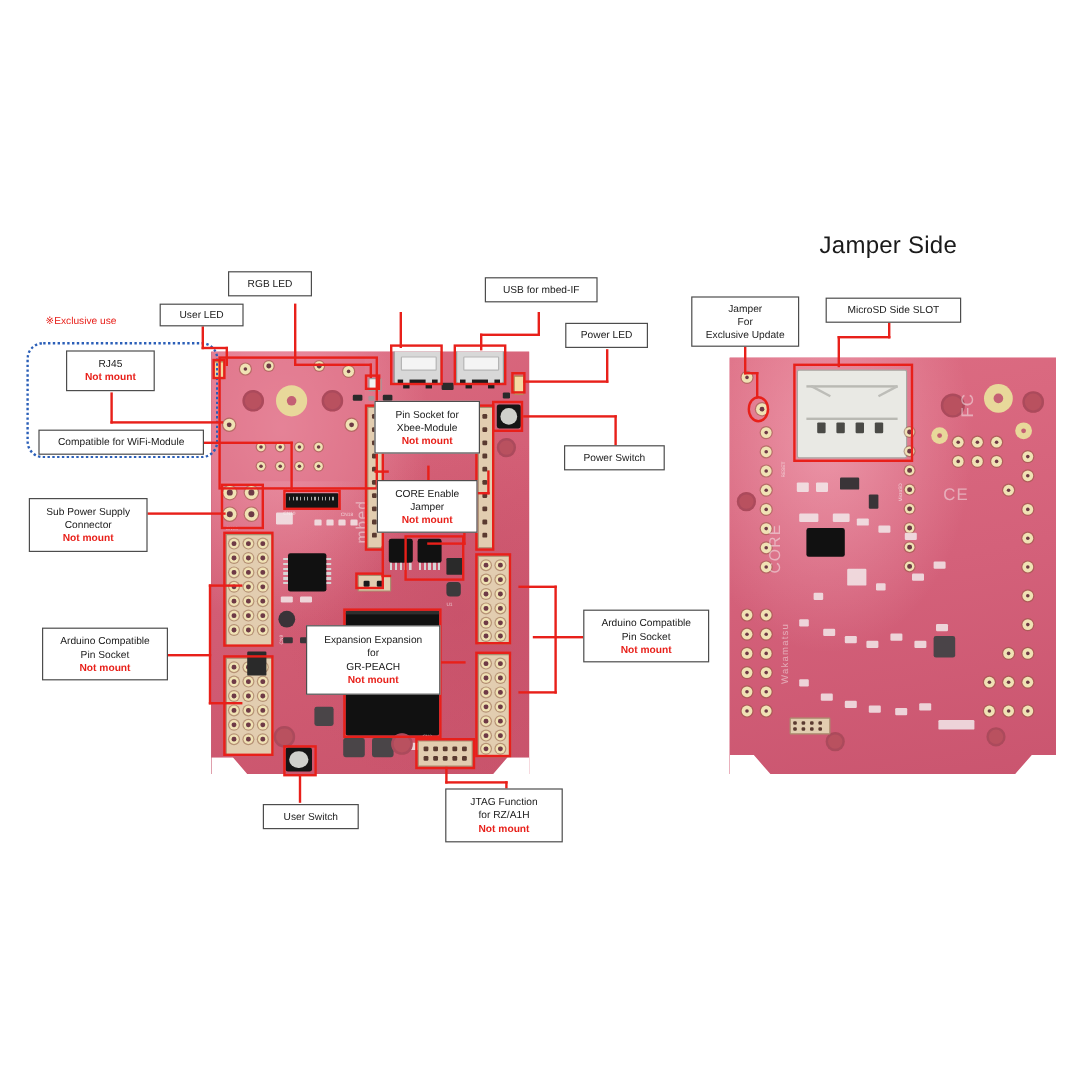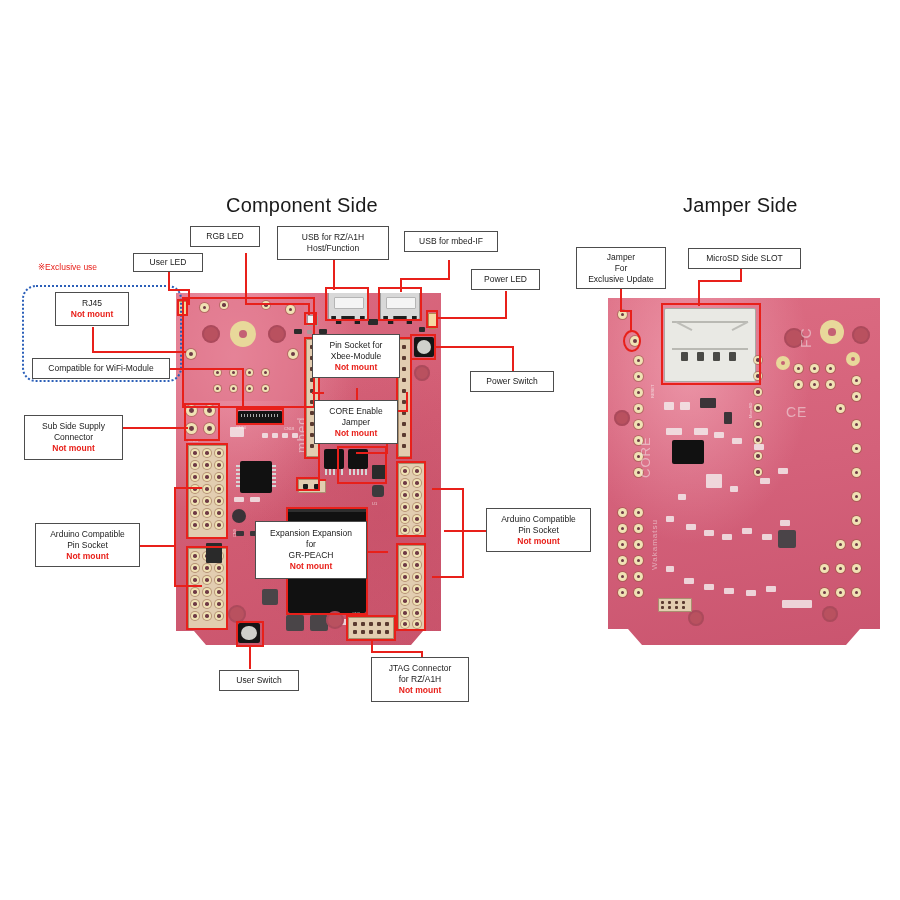--- a/index.html
+++ b/index.html
@@ -92,21 +92,20 @@
     font-family:"Liberation Sans",sans-serif;}
   .silktxt.rot{transform:rotate(-90deg);transform-origin:left top;}
   .bigsilk{position:absolute;color:#f3e7e9;opacity:.55;font-size:13px;letter-spacing:1px;}
   .bigsilk.rot{transform:rotate(-90deg);transform-origin:left top;}
 </style>
 </head>
 <body>
 
 <div id="stage">
 
-  <div class="side-title" style="left:226px;top:194px;">Component Side</div>
   <div class="side-title" style="left:683px;top:194px;">Jamper Side</div>
 
   <div class="excl-region" style="left:22px;top:285px;width:160px;height:97px;"></div>
   <div class="excl-note" style="left:38px;top:262px;">※Exclusive use</div>
 
   <div class="board" style="left:176px;top:293px;width:265px;height:352px;">
     <div class="tintA"></div>
 
     <div style="position:absolute;left:6px;top:4px;width:122px;height:104px;background:#df7289;opacity:.55;"></div>
     <div class="ringpad" style="left:54px;top:28px;width:26px;height:26px;">
@@ -835,24 +834,20 @@
   <div class="lead v" style="left:698px;top:280px;height:26px;"></div>
 
   <div class="label-box" style="left:133px;top:253px;width:70px;height:19px;">
     <div class="ln">User LED</div>
   </div>
 
   <div class="label-box" style="left:190px;top:226px;width:70px;height:21px;">
     <div class="ln">RGB LED</div>
   </div>
 
-  <div class="label-box" style="left:277px;top:226px;width:112px;height:34px;">
-    <div class="ln">USB for RZ/A1H</div>
-    <div class="ln">Host/Function</div>
-  </div>
 
   <div class="label-box" style="left:404px;top:231px;width:94px;height:21px;">
     <div class="ln">USB for mbed-IF</div>
   </div>
 
   <div class="label-box" style="left:471px;top:269px;width:69px;height:21px;">
     <div class="ln">Power LED</div>
   </div>
 
   <div class="label-box" style="left:55px;top:292px;width:74px;height:34px;">
@@ -874,21 +869,21 @@
     <div class="ln">Power Switch</div>
   </div>
 
   <div class="label-box" style="left:314px;top:400px;width:84px;height:44px;">
     <div class="ln">CORE Enable</div>
     <div class="ln">Jamper</div>
     <div class="ln nm">Not mount</div>
   </div>
 
   <div class="label-box" style="left:24px;top:415px;width:99px;height:45px;">
-    <div class="ln">Sub Side Supply</div>
+    <div class="ln">Sub Power Supply</div>
     <div class="ln">Connector</div>
     <div class="ln nm">Not mount</div>
   </div>
 
   <div class="label-box" style="left:35px;top:523px;width:105px;height:44px;">
     <div class="ln">Arduino Compatible</div>
     <div class="ln">Pin Socket</div>
     <div class="ln nm">Not mount</div>
   </div>
 
@@ -903,21 +898,21 @@
     <div class="ln">for</div>
     <div class="ln">GR-PEACH</div>
     <div class="ln nm">Not mount</div>
   </div>
 
   <div class="label-box" style="left:219px;top:670px;width:80px;height:21px;">
     <div class="ln">User Switch</div>
   </div>
 
   <div class="label-box" style="left:371px;top:657px;width:98px;height:45px;">
-    <div class="ln">JTAG Connector</div>
+    <div class="ln">JTAG Function</div>
     <div class="ln">for RZ/A1H</div>
     <div class="ln nm">Not mount</div>
   </div>
 
   <div class="label-box" style="left:576px;top:247px;width:90px;height:42px;">
     <div class="ln">Jamper</div>
     <div class="ln">For</div>
     <div class="ln">Exclusive Update</div>
   </div>
 

